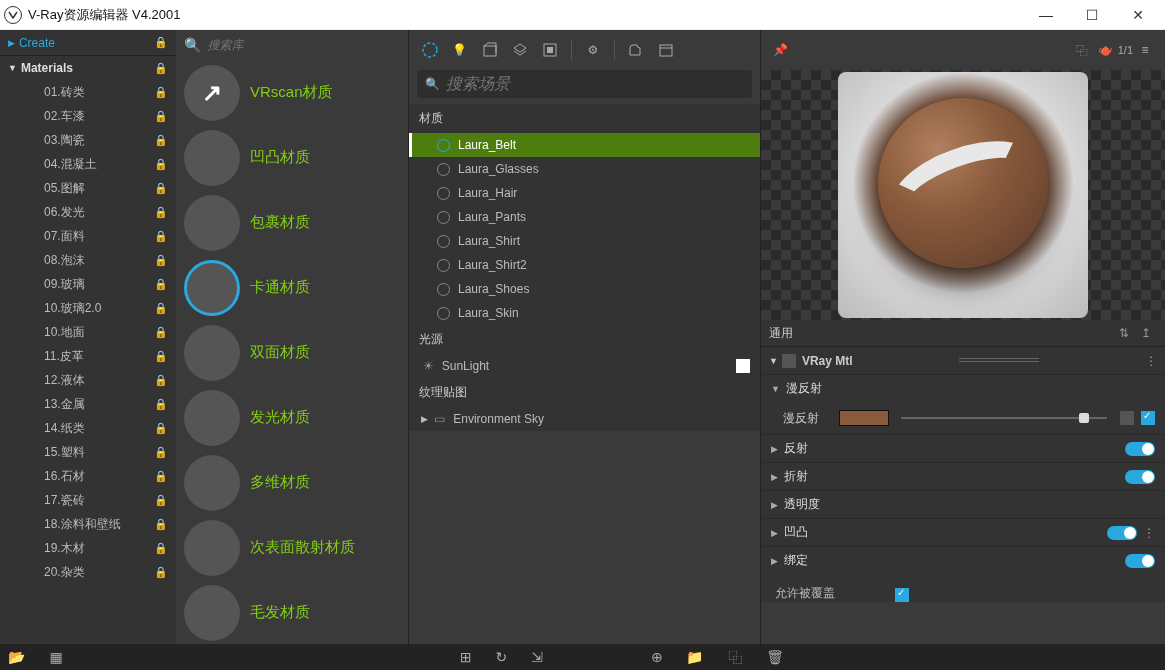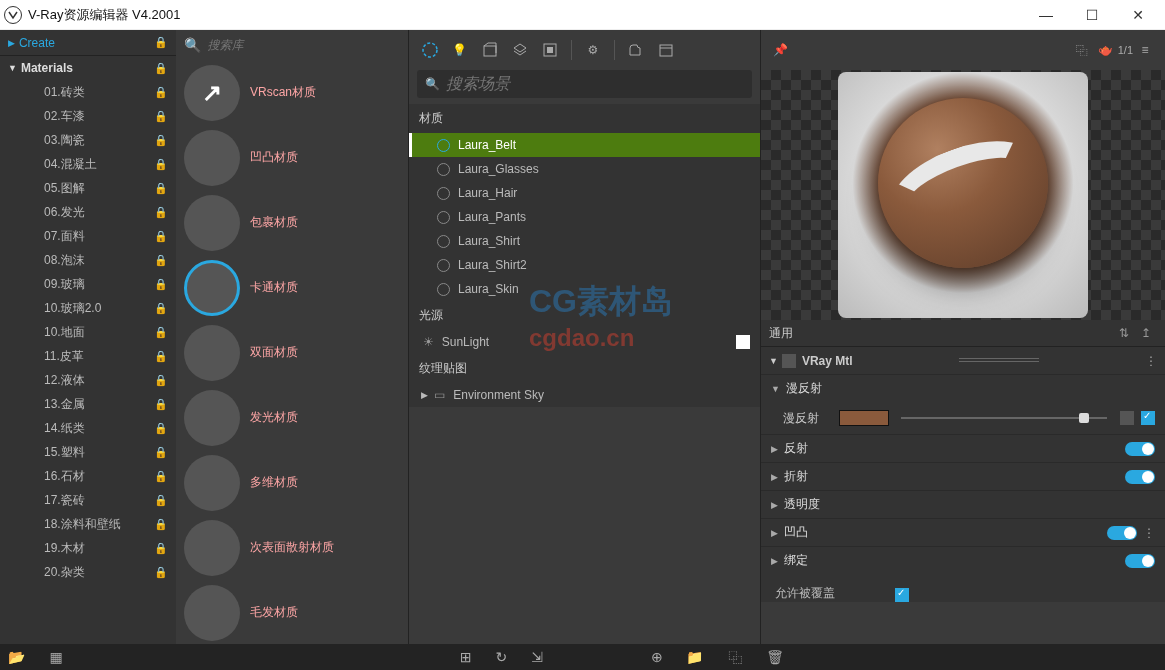--- a/index.html
+++ b/index.html
@@ -26,21 +26,21 @@
 .sidebar .row-flex .txt { flex: 1; }
 
 
 .library { width: 232px; background: #3a3a3a; display: flex; flex-direction: column; }
 .searchbar { height: 30px; display: flex; align-items: center; padding: 0 8px; background: #3a3a3a; }
 .searchbar .sicon { color: #888; margin-right: 6px; font-size: 14px; }
 .searchbar input { background: transparent; border: none; color: #ffffff; font-style: italic; outline: none; flex: 1; font-size: 12px; }
 .library .mats { flex: 1; overflow: hidden; }
 .library .matrow { height: 65px; display: flex; align-items: center; padding: 4px 8px; }
 .library .thumb { width: 56px; height: 56px; border-radius: 50%; margin-right: 10px; background: #555; flex-shrink: 0; }
-.library .matname { color: #fca5a5; font-size: 12px; }
+.library .matname { color: #84cc16; font-size: 15px; }
 
 
 .scene { width: 352px; background: #3a3a3a; display: flex; flex-direction: column; border-left: 1px solid #222; }
 .scene .toolbar { height: 40px; display: flex; align-items: center; padding: 0 8px; background: #3a3a3a; gap: 4px; }
 .scene .toolbar .tb { width: 26px; height: 26px; display: flex; align-items: center; justify-content: center; color: #aaa; border-radius: 3px; }
 .scene .toolbar .tb.active { color: #2aa8e0; }
 .scene .toolbar .sep { width: 1px; height: 20px; background: #555; margin: 0 4px; }
 .scene .search2 { height: 28px; margin: 0 8px 6px; background: #2e2e2e; border-radius: 3px; display: flex; align-items: center; padding: 0 8px; }
 .scene .search2 .sicon { color: #777; margin-right: 6px; }
 .scene .search2 input { background: transparent; border: none; color: #f9a8d4; font-style: italic; outline: none; flex: 1; font-size: 16px; }
@@ -345,42 +345,42 @@
         <div class="tree-item">
           <span class="ball"></span>
           <span>Laura_Shirt</span>
         </div>
         <div class="tree-item">
           <span class="ball"></span>
           <span>Laura_Shirt2</span>
         </div>
         <div class="tree-item">
           <span class="ball"></span>
+          <span>Laura_Shoes</span>
+        </div>
+        <div class="tree-item">
+          <span class="ball"></span>
           <span>Laura_Skin</span>
         </div>
       </div>
     <div class="section-h">光源</div>
     <div class="tree">
       <div class="light-row">
         <span class="sun">☀</span>
         <span>SunLight</span>
         <span class="sq"></span>
       </div>
     </div>
     <div class="section-h">纹理贴图</div>
     <div class="tree">
       <div class="tex-row">
         <span class="tri">▶</span>
         <span class="icon">▭</span>
         <span>Environment Sky</span>
       </div>
-    </div>
-    <div class="watermark" style="left:120px;top:250px;">
-      <div style="color:#2a7ab8">CG素材岛</div>
-      <div style="color:#d04030;font-size:24px">cgdao.cn</div>
     </div>
   </div>
 
   <div class="right">
     <div class="toprow">
       <div class="tb">📌</div>
       <div style="flex:1"></div>
       <div class="tb">⿻</div>
       <div class="tb">🫖</div>
       <div class="tb" style="width:auto;font-size:11px">1/1</div>

